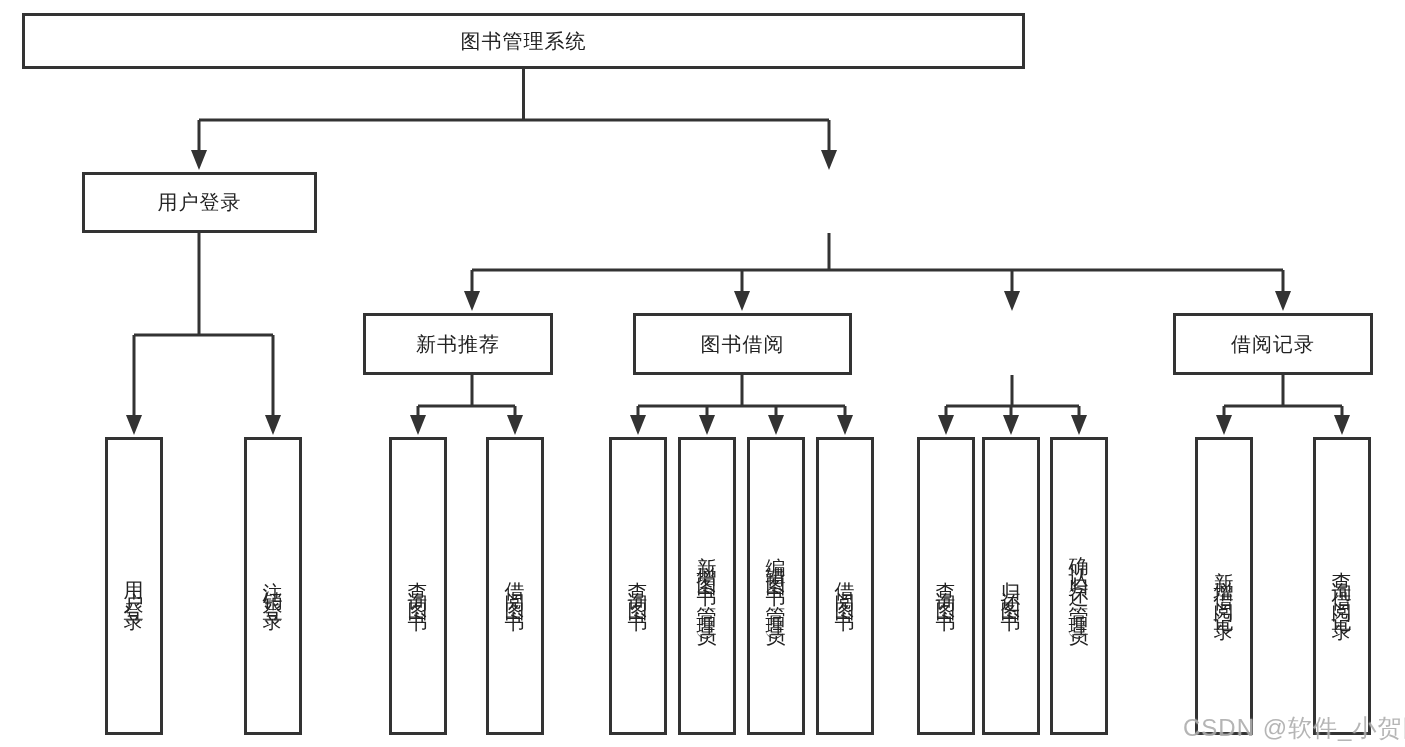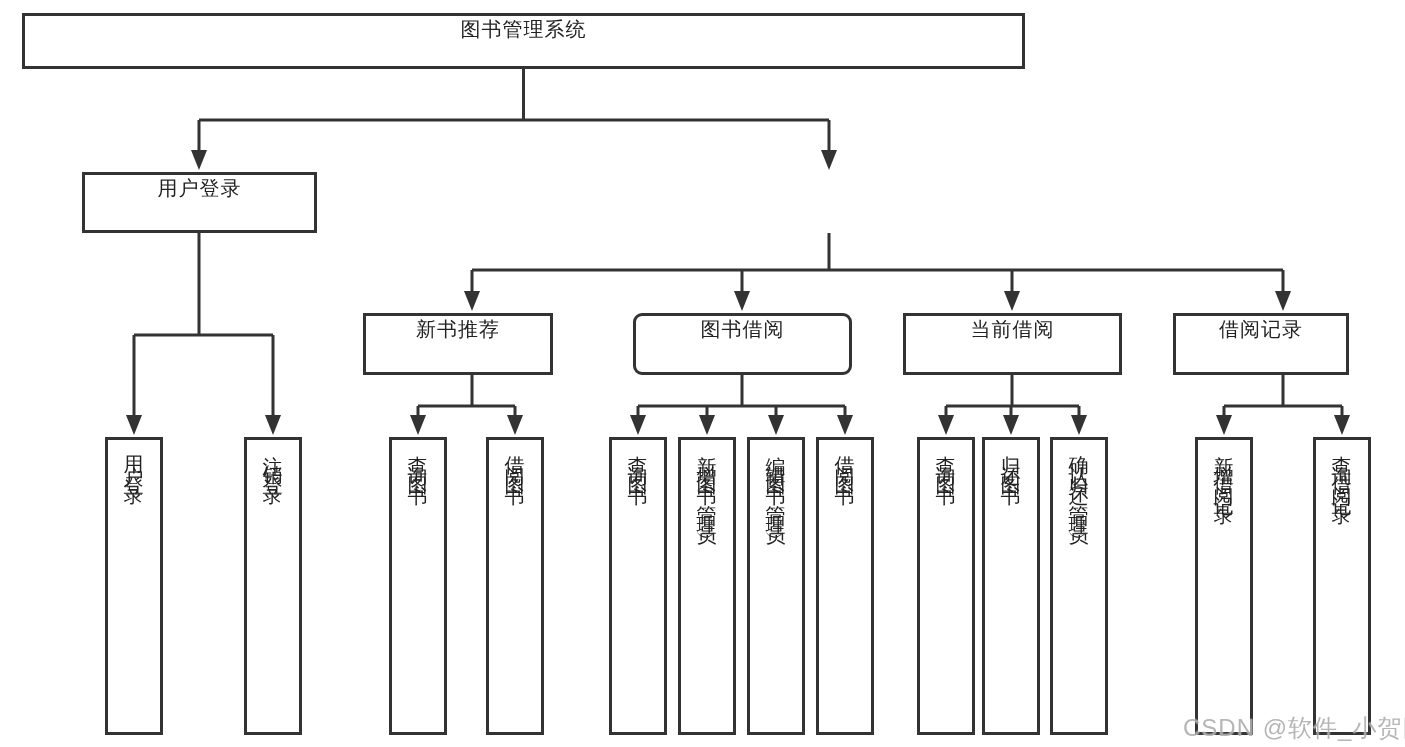--- a/index.html
+++ b/index.html
@@ -22,21 +22,21 @@
     width: 1405px;
     height: 747px;
     z-index: 1;
   }
   .node {
     position: absolute;
     box-sizing: border-box;
     background: #ffffff;
     border: 3px solid #333333;
     display: flex;
-    align-items: flex-start;
+    align-items: center;
     justify-content: center;
     color: #222222;
     z-index: 2;
   }
   .node.hlabel span {
     font-size: 20px;
     letter-spacing: 1px;
     white-space: nowrap;
   }
   .node.leaf span {
@@ -111,27 +111,24 @@
     <span>图书管理系统</span>
   </div>
 
   <div class="node hlabel" style="left:82px; top:172px; width:235px; height:61px;">
     <span>用户登录</span>
   </div>
 
   <div class="node hlabel" style="left:363px; top:313px; width:190px; height:62px;">
     <span>新书推荐</span>
   </div>
-  <div class="node hlabel" style="left:633px; top:313px; width:219px; height:62px;border-radius:9px;">
+  <div class="node hlabel" style="left:633px; top:313px; width:219px; height:62px;">
     <span>图书借阅</span>
   </div>
-  <div class="node hlabel" style="left:903px; top:313px; width:219px; height:62px;">
-    <span>当前借阅</span>
-  </div>
-  <div class="node hlabel" style="left:1173px; top:313px; width:176px; height:62px;">
+  <div class="node hlabel" style="left:1173px; top:313px; width:200px; height:62px;">
     <span>借阅记录</span>
   </div>
 
   <div class="node leaf" style="left:105px; top:437px; width:58px; height:298px;">
     <span>用户登录</span>
   </div>
   <div class="node leaf" style="left:244px; top:437px; width:58px; height:298px;">
     <span>注销登录</span>
   </div>
 

